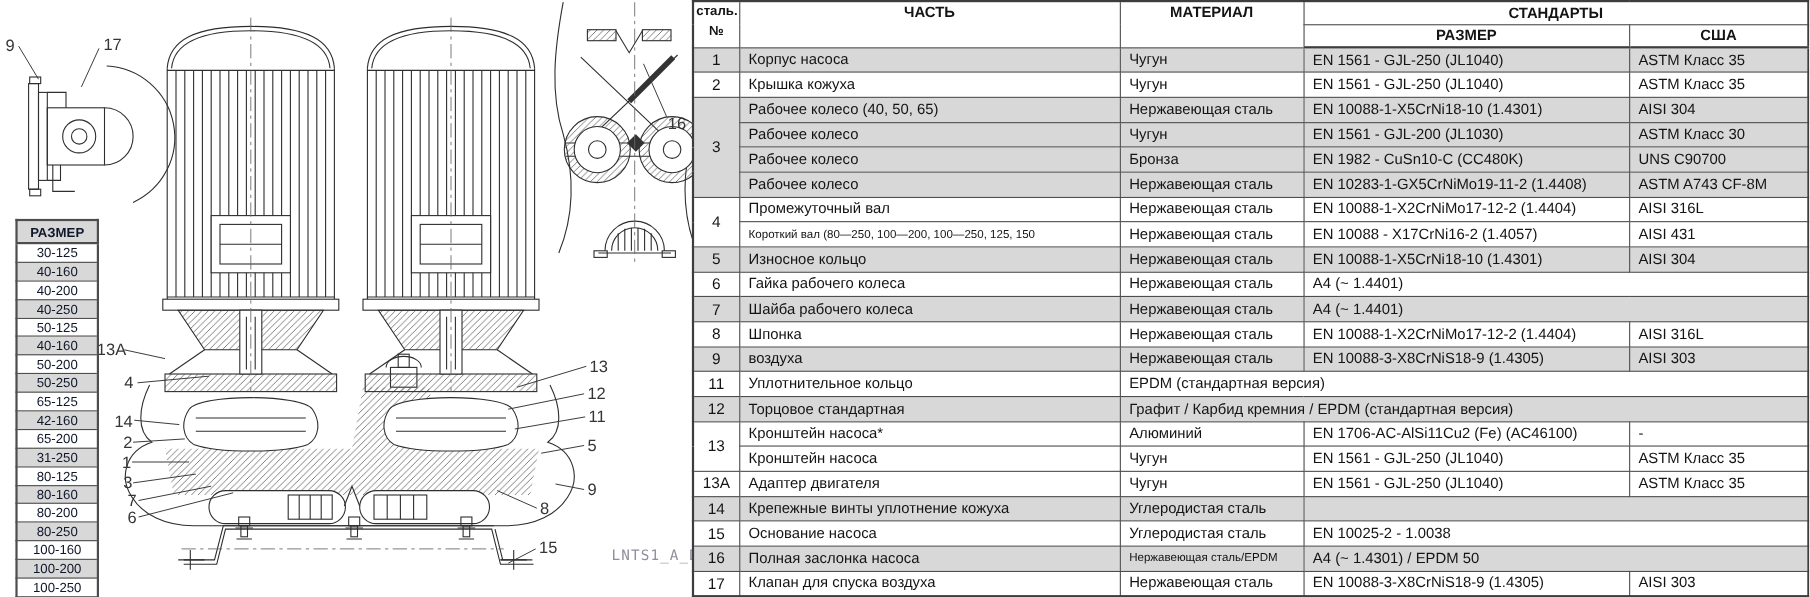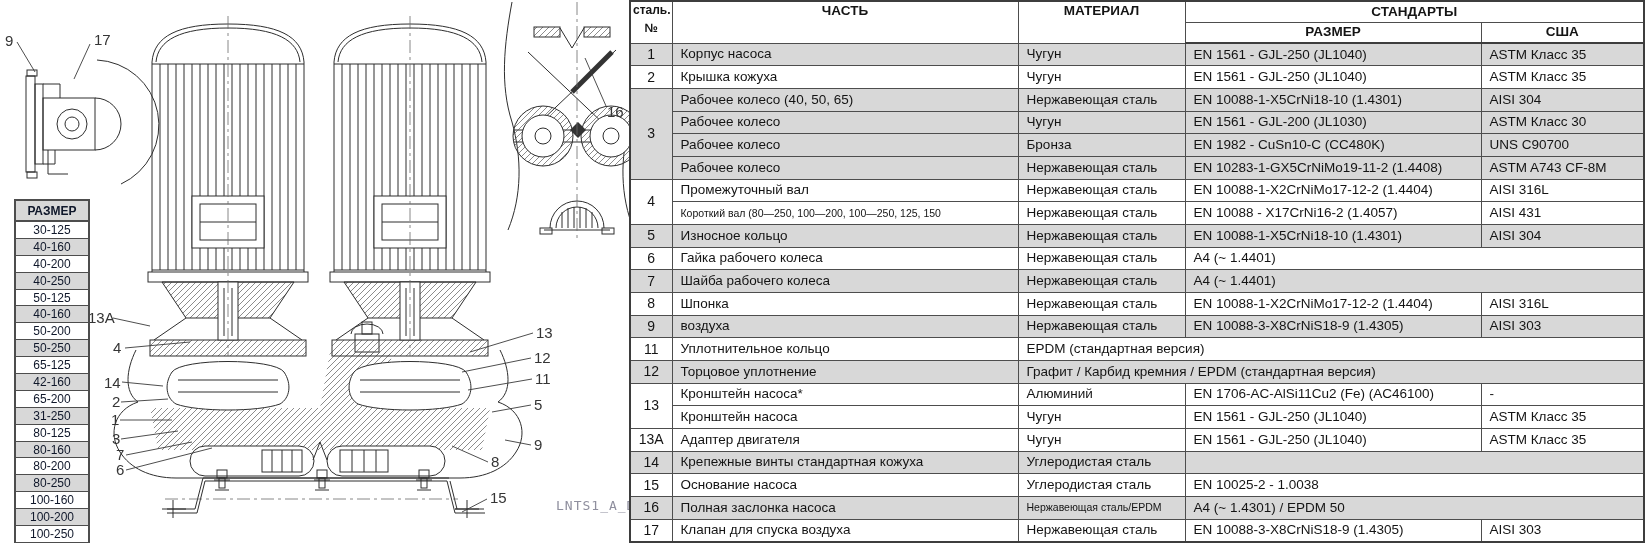--- a/index.html
+++ b/index.html
@@ -363,21 +363,21 @@
           <td>EN 10088-3-X8CrNiS18-9 (1.4305)</td>
           <td>AISI 303</td>
         </tr>
       <tr>
           <td class="c">11</td>
           <td>Уплотнительное кольцо</td>
           <td colspan="3">EPDM (стандартная версия)</td>
         </tr>
       <tr class="g">
           <td class="c">12</td>
-          <td>Торцовое уплотнение</td>
+          <td>Торцовое стандартная</td>
           <td colspan="3">Графит / Карбид кремния / EPDM (стандартная версия)</td>
         </tr>
       <tr>
           <td class="c" rowspan="2">13</td>
           <td>Кронштейн насоса*</td>
           <td>Алюминий</td>
           <td>EN 1706-AC-AlSi11Cu2 (Fe) (AC46100)</td>
           <td>-</td>
         </tr>
       <tr>
@@ -388,21 +388,21 @@
         </tr>
       <tr>
           <td class="c">13A</td>
           <td>Адаптер двигателя</td>
           <td>Чугун</td>
           <td>EN 1561 - GJL-250 (JL1040)</td>
           <td>ASTM Класс 35</td>
         </tr>
       <tr class="g">
           <td class="c">14</td>
-          <td>Крепежные винты стандартная кожуха</td>
+          <td>Крепежные винты уплотнение кожуха</td>
           <td>Углеродистая сталь</td>
           <td colspan="2"></td>
         </tr>
       <tr>
           <td class="c">15</td>
           <td>Основание насоса</td>
           <td>Углеродистая сталь</td>
           <td colspan="2">EN 10025-2 - 1.0038</td>
         </tr>
       <tr class="g">

